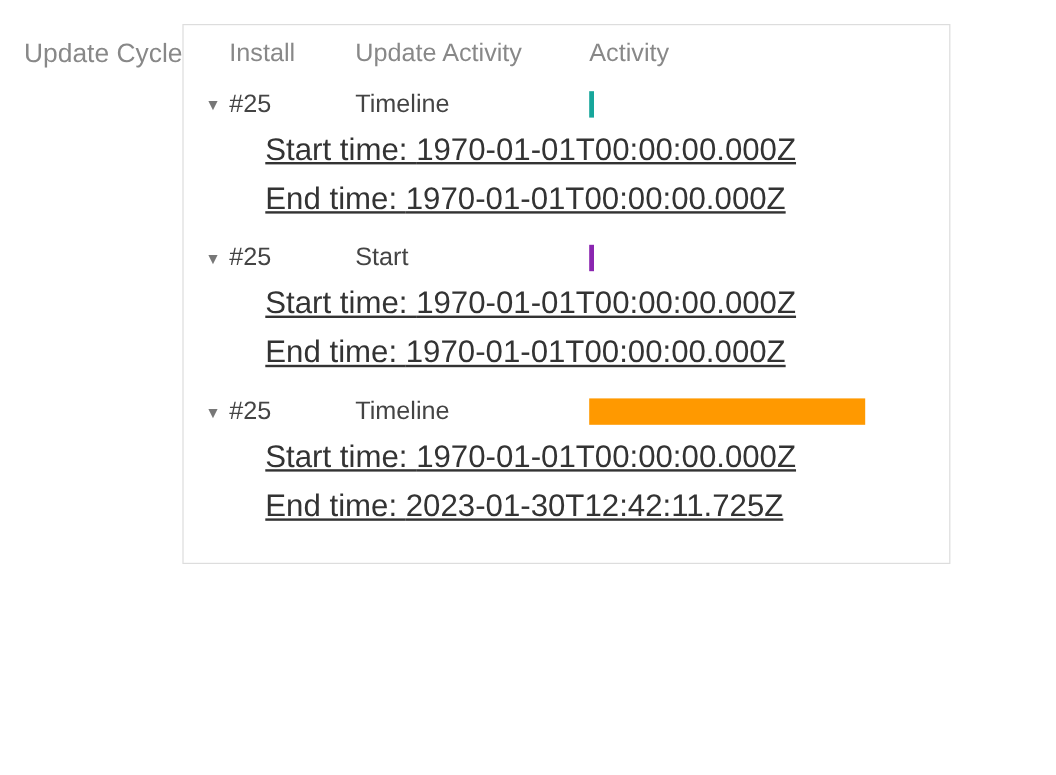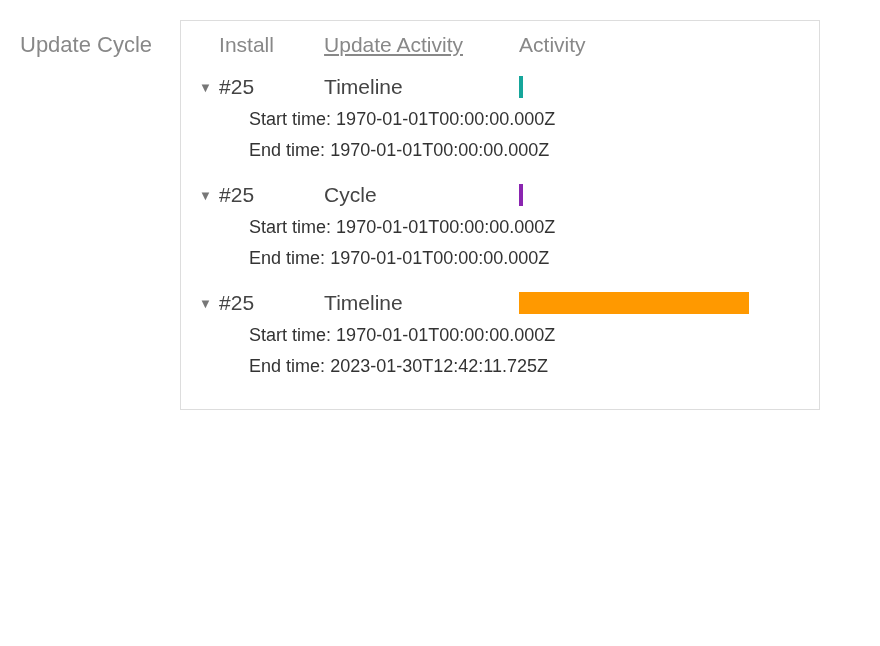--- a/index.html
+++ b/index.html
@@ -7,21 +7,20 @@
       margin: 0;
       padding: 20px;
       font-family: -apple-system, BlinkMacSystemFont, "Segoe UI", Helvetica, Arial, sans-serif;
       font-size: 21px;
       color: #333;
       background: #fff;
       width: 880px;
     }
     .container {
       display: flex;
-      gap: 28px;
       align-items: flex-start;
     }
     .section-label {
       color: #888;
       font-size: 22px;
       padding-top: 12px;
       white-space: nowrap;
     }
     .panel {
       border: 1px solid #ddd;
@@ -29,21 +28,21 @@
       flex: 0 0 640px;
     }
     .headers {
       display: flex;
       color: #888;
       font-size: 21px;
       margin-bottom: 18px;
       padding-left: 20px;
     }
     .col-version { width: 105px; }
-    .col-activity { width: 195px; text-decoration: underline; }
+    .col-activity { width: 195px; }
     .col-timeline { flex: 1; }
     .row {
       display: flex;
       align-items: center;
       padding-left: 0;
       margin-bottom: 6px;
     }
     .toggle {
       width: 20px;
       color: #777;
@@ -69,22 +68,23 @@
     .bar {
       height: 22px;
     }
     .detail-block {
       padding-left: 50px;
       margin-bottom: 22px;
     }
     .detail-block:last-child { margin-bottom: 4px; }
     .detail-line {
       color: #333;
-      font-size: 18px;
+      font-size: 26px;
       margin: 10px 0;
+      text-decoration: underline;
     }
     .detail-label { }
   </style>
 </head>
 <body>
 
 <div class="container">
   <div class="section-label">Update Cycle</div>
   <div class="panel">
     <div class="headers">
@@ -106,21 +106,21 @@
         <span class="detail-label">Start time: </span><span>1970-01-01T00:00:00.000Z</span>
       </div>
       <div class="detail-line">
         <span class="detail-label">End time: </span><span>1970-01-01T00:00:00.000Z</span>
       </div>
     </div>
 
     <div class="row">
       <span class="toggle">▼</span>
       <span class="version-val">#25</span>
-      <span class="activity-val">Cycle</span>
+      <span class="activity-val">Start</span>
       <span class="timeline-cell">
         <span class="bar" style="background:#8a25b0;width:4px;height:22px;"></span>
       </span>
     </div>
     <div class="detail-block">
       <div class="detail-line">
         <span class="detail-label">Start time: </span><span>1970-01-01T00:00:00.000Z</span>
       </div>
       <div class="detail-line">
         <span class="detail-label">End time: </span><span>1970-01-01T00:00:00.000Z</span>

